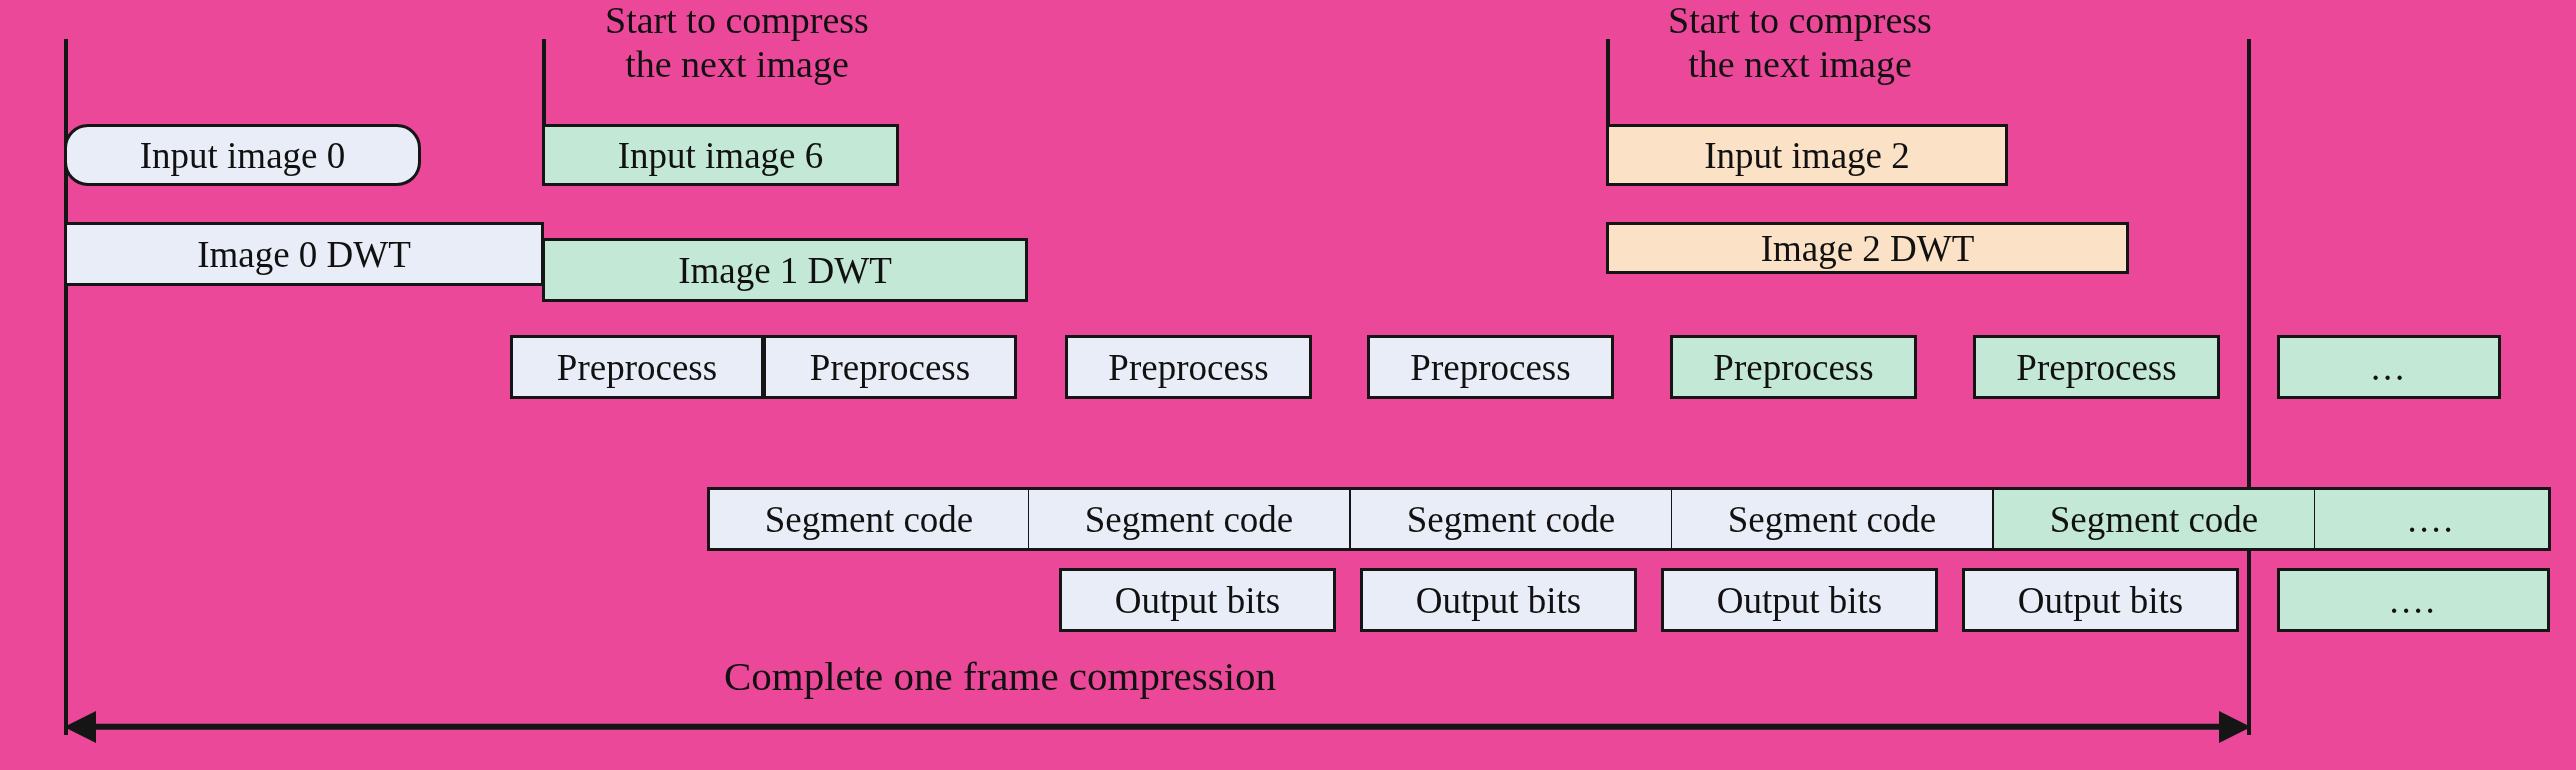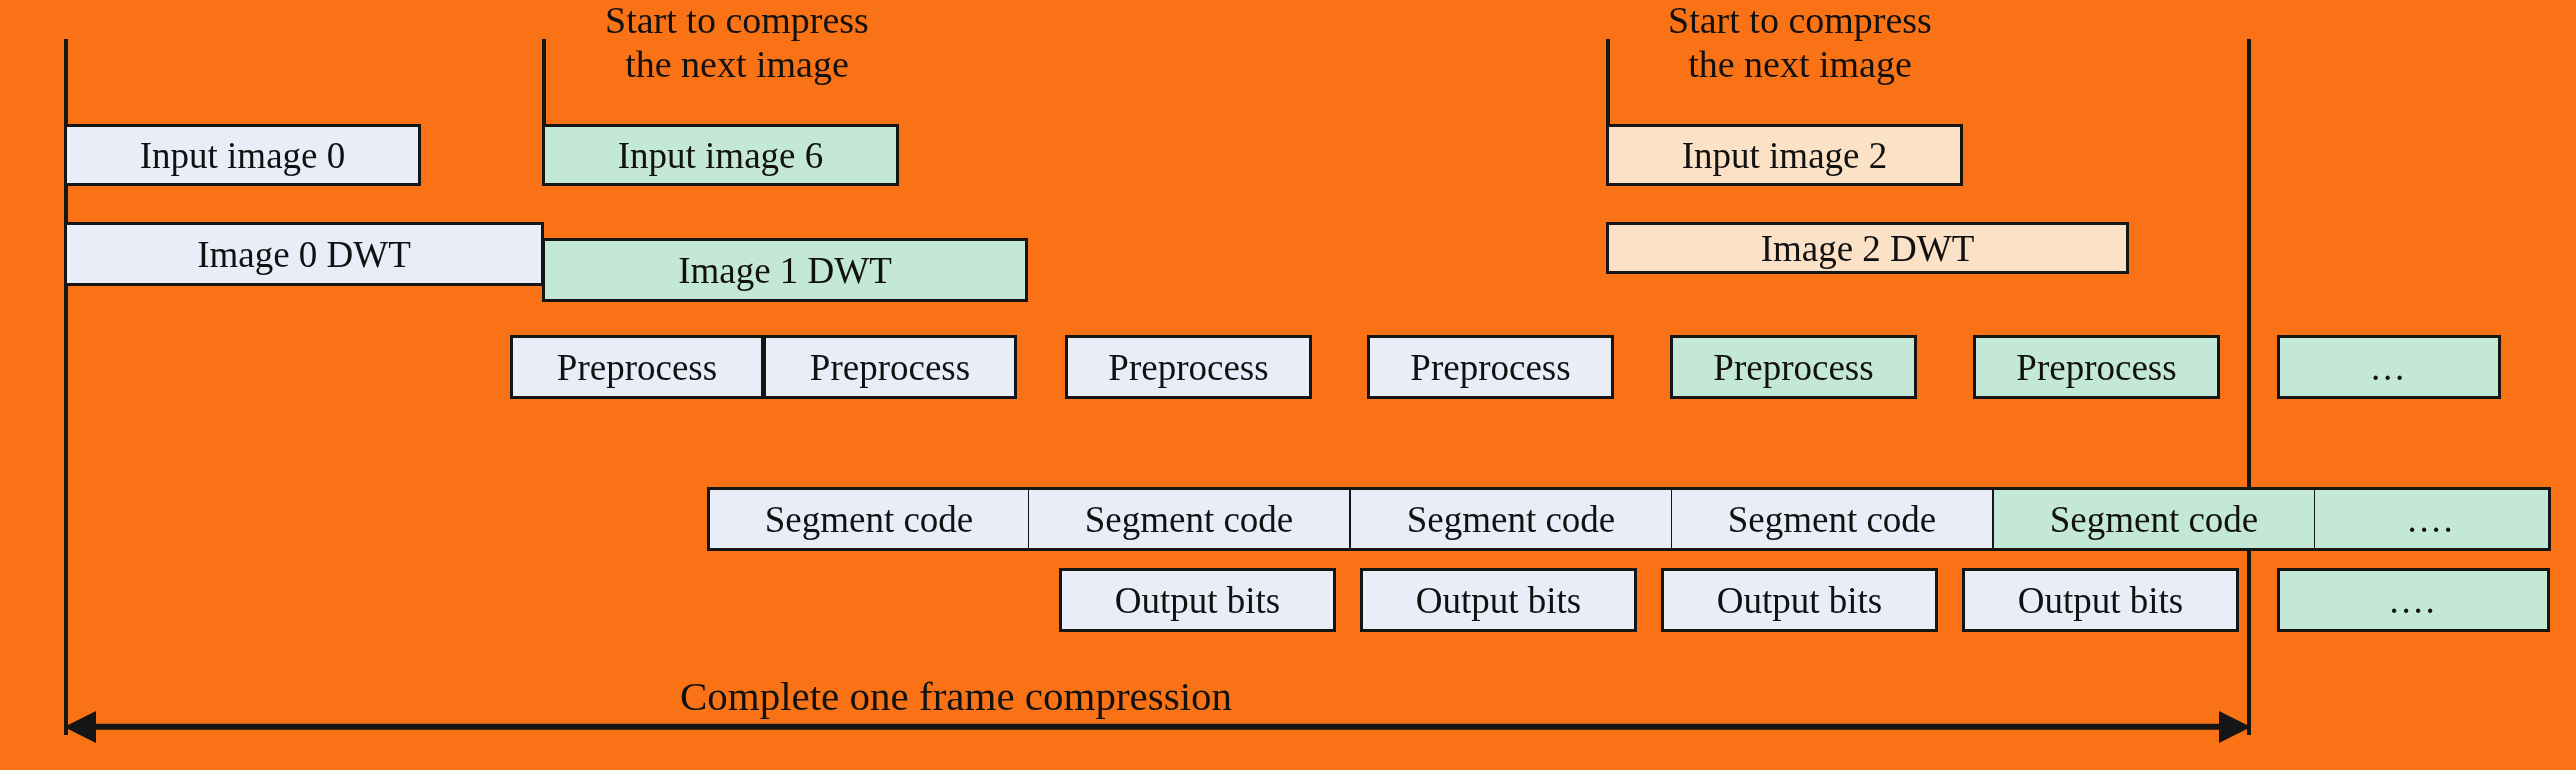--- a/index.html
+++ b/index.html
@@ -5,21 +5,21 @@
 <style>
   html, body {
     margin: 0;
     padding: 0;
     background: #ffffff;
   }
   #canvas {
     position: relative;
     width: 2576px;
     height: 770px;
-    background: #f97316;
+    background: #ec4899;
     font-family: "Liberation Serif", "DejaVu Serif", serif;
     overflow: hidden;
   }
 
   
   .vline {
     position: absolute;
     width: 3.7px;
     background: #151515;
   }
@@ -100,23 +100,23 @@
   <div class="caption" style="left:550px; top:-1.9px; width:374px;">
     <div>Start to compress</div>
     <div>the next image</div>
   </div>
 
   <div class="caption" style="left:1613px; top:-1.9px; width:374px;">
     <div>Start to compress</div>
     <div>the next image</div>
   </div>
 
-  <div class="blk c-blue" style="left:64px;  top:124px; width:357px; height:62px;">Input image 0</div>
+  <div class="blk c-blue" style="left:64px;  top:124px; width:357px; height:62px;border-radius:24px;">Input image 0</div>
   <div class="blk c-green" style="left:542px; top:124px; width:357px; height:62px;">Input image 6</div>
-  <div class="blk c-peach" style="left:1606px;top:124px; width:357px; height:62px;">Input image 2</div>
+  <div class="blk c-peach" style="left:1606px;top:124px; width:402px; height:62px;">Input image 2</div>
 
   <div class="blk c-blue" style="left:64px;  top:222px; width:480px; height:64px;">Image 0 DWT</div>
   <div class="blk c-green" style="left:542px; top:222px; width:486px; height:64px;margin-top:16px;">Image 1 DWT</div>
   <div class="blk c-peach" style="left:1606px;top:222px; width:523px; height:52px;">Image 2 DWT</div>
 
   <div class="blk c-blue" style="left:510px;  top:335px; width:254px; height:64px;">Preprocess</div>
   <div class="blk c-blue" style="left:763px;  top:335px; width:254px; height:64px;">Preprocess</div>
   <div class="blk c-blue" style="left:1065px; top:335px; width:247px; height:64px;">Preprocess</div>
   <div class="blk c-blue" style="left:1367px; top:335px; width:247px; height:64px;">Preprocess</div>
   <div class="blk c-green" style="left:1670px; top:335px; width:247px; height:64px;">Preprocess</div>
@@ -129,21 +129,21 @@
   <div class="blk seg c-blue" style="left:1671px; top:451px; width:322px; height:64px;">Segment code</div>
   <div class="blk seg c-green" style="left:1993px; top:451px; width:322px; height:64px;">Segment code</div>
   <div class="blk seg c-green dots" style="left:2314px; top:451px; width:237px; height:64px; border-right-width:3.7px;">....</div>
 
   <div class="blk c-blue" style="left:1059px; top:568px; width:277px; height:64px;">Output bits</div>
   <div class="blk c-blue" style="left:1360px; top:568px; width:277px; height:64px;">Output bits</div>
   <div class="blk c-blue" style="left:1661px; top:568px; width:277px; height:64px;">Output bits</div>
   <div class="blk c-blue" style="left:1962px; top:568px; width:277px; height:64px;">Output bits</div>
   <div class="blk c-green dots" style="left:2277px; top:568px; width:273px; height:64px;">....</div>
 
-  <div class="bottom-label" style="left:64px; top:672px; width:1784px;">Complete one frame compression</div>
+  <div class="bottom-label" style="left:64px; top:652px; width:1784px;padding-left:44px;">Complete one frame compression</div>
 
   <div class="arrow-wrap" style="left:64px; top:708px; width:2187px; height:37px;">
     <div class="arrow-line" style="left:28px; right:28px;"></div>
     <div class="arrow-head left"></div>
     <div class="arrow-head right"></div>
   </div>
 
 </div>
 
 

